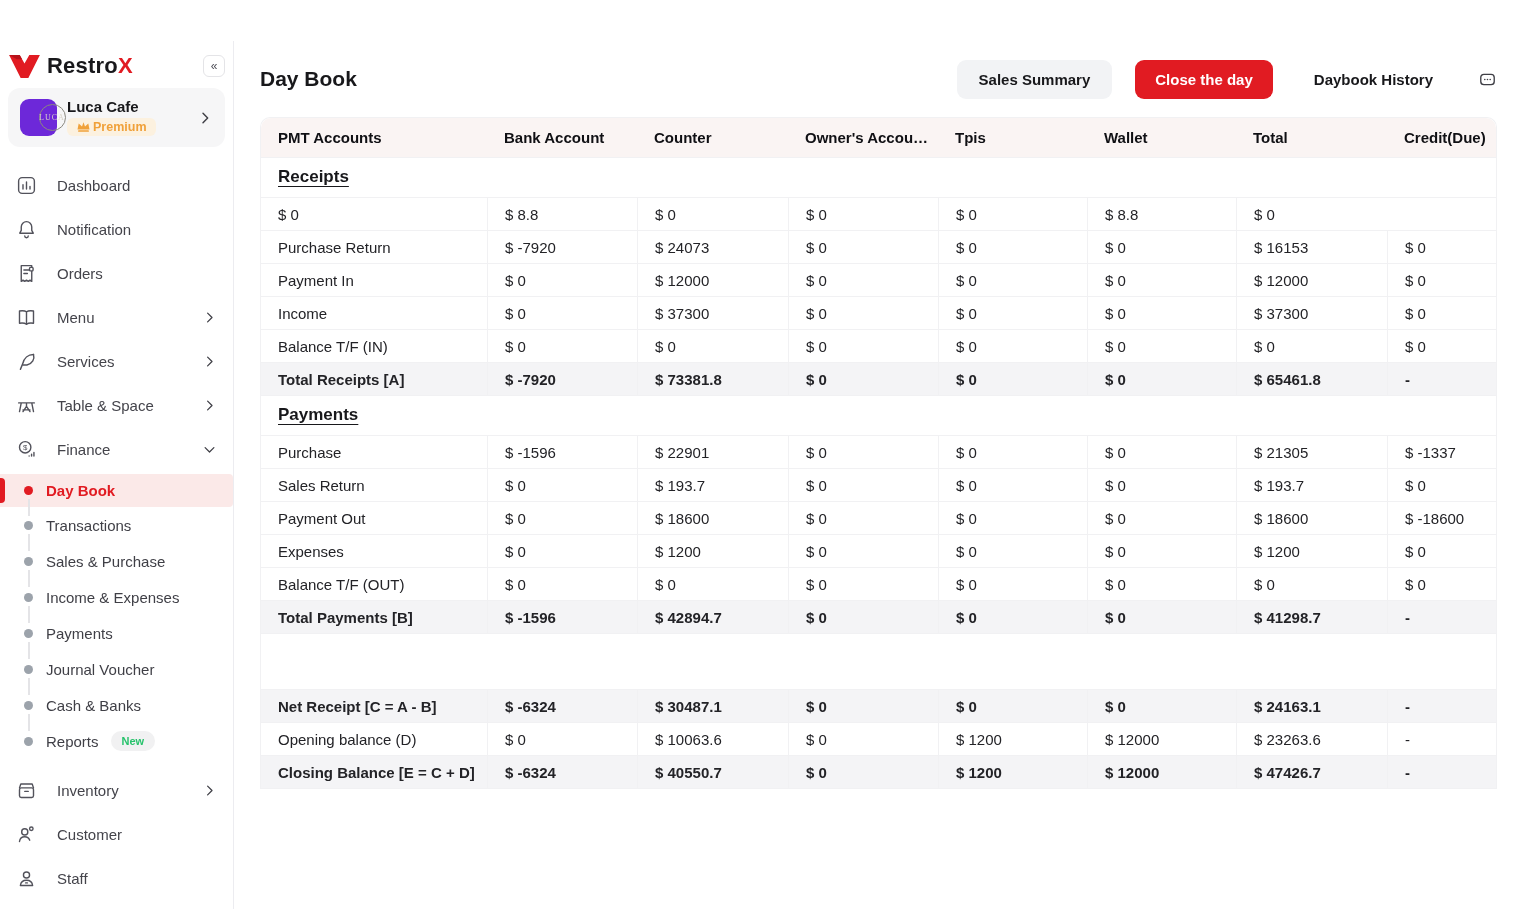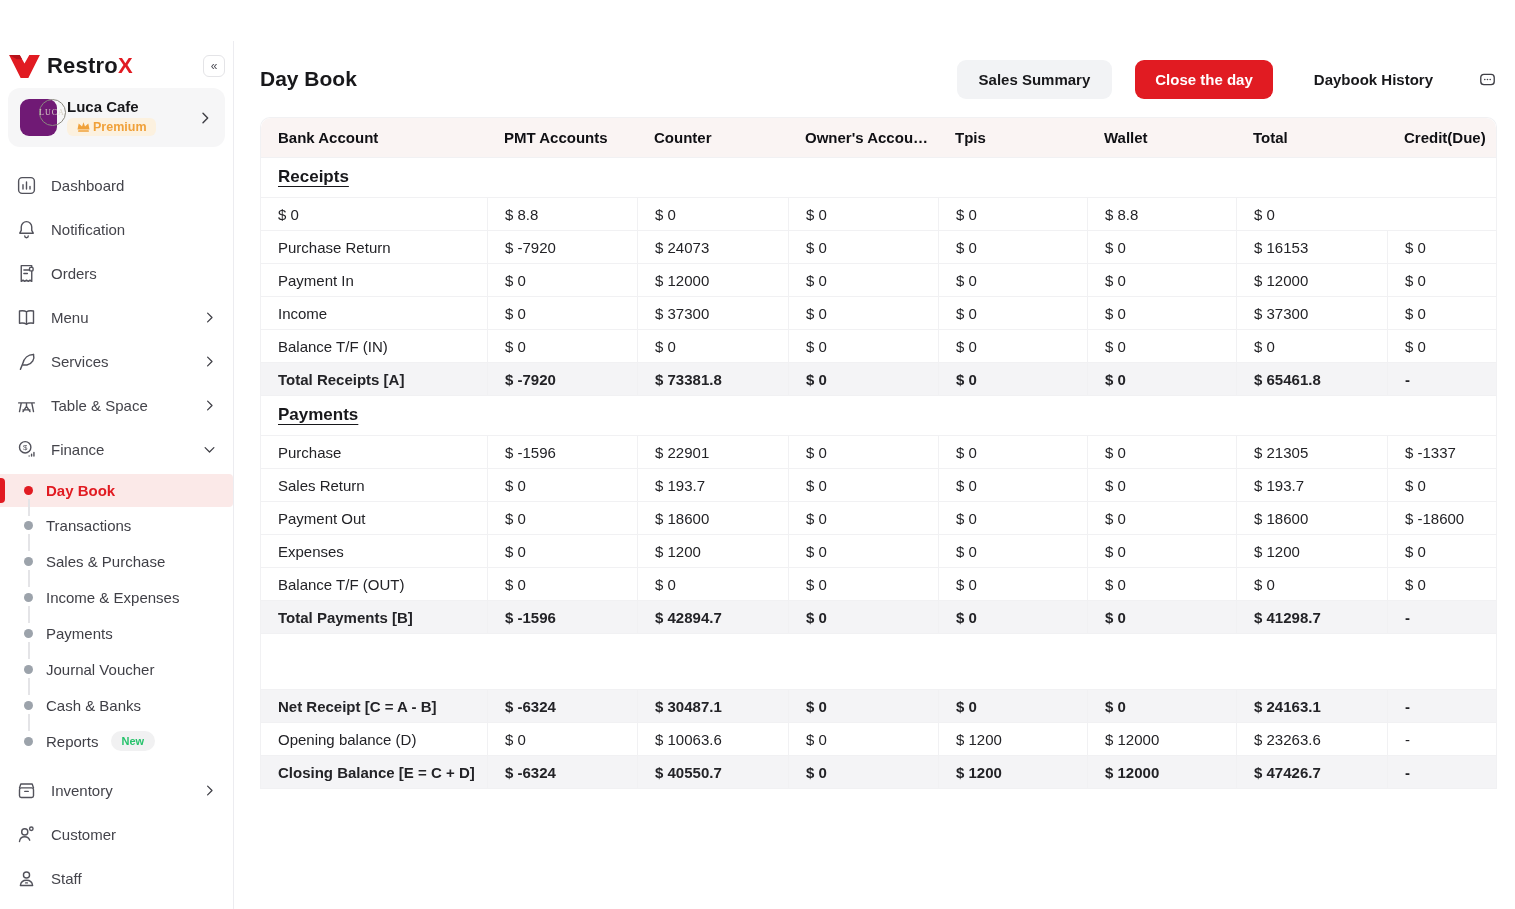--- a/index.html
+++ b/index.html
@@ -9,30 +9,30 @@
 
   
   .sidebar { width: 234px; min-width: 234px; height: 909px; border-right: 1px solid #ececf0; background: #fff; position: relative; }
   .sidebar-top { display: flex; align-items: center; justify-content: space-between; padding: 12px 8px 0 8px; }
   .logo { display: flex; align-items: center; gap: 6px; cursor: pointer; }
   .logo-text { font-size: 22px; font-weight: 700; letter-spacing: 0.2px; }
   .logo-text .red { color: #e11b22; }
   .collapse-btn { width: 22px; height: 22px; border: 1px solid #e4e4e7; background: #fff; border-radius: 6px; color: #52525b; font-size: 12px; line-height: 1; cursor: pointer; display: flex; align-items: center; justify-content: center; }
 
   .workspace-card { margin: 9px 8px 8px 8px; background: #f6f6f7; border-radius: 12px; padding: 10px 12px; display: flex; align-items: center; gap: 10px; cursor: pointer; }
-  .avatar { width: 37px; height: 37px; border-radius: 9px; background: #701a75; color: #d9d4c8; display: flex; justify-content: center; flex-shrink: 0; padding-left: 27px; }
+  .avatar { width: 37px; height: 37px; border-radius: 9px; background: #6d28d9; color: #d9d4c8; display: flex; align-items: center; justify-content: center; flex-shrink: 0; padding-left: 27px; }
   .avatar span { font-family: "Liberation Serif", serif; font-size: 8px; letter-spacing: 1px; border: 1px solid #8a887f; border-radius: 50%; width: 27px; height: 27px; display: flex; align-items: center; justify-content: center; }
   .ws-info { flex: 1; }
   .ws-name { font-size: 15px; font-weight: 700; color: #18181b; }
   .premium-badge { display: inline-flex; align-items: center; gap: 2px; background: #fcf1df; border-radius: 6px; padding: 2px 9px; margin-top: 3px; }
   .premium-badge span { color: #f0a13a; font-weight: 700; font-size: 12.5px; }
   .ws-chev { color: #3f3f46; }
 
   nav { padding-top: 8px; }
-  .nav-item { height: 44px; display: flex; align-items: center; gap: 14px; padding: 0 16px; cursor: pointer; color: #44444b; }
+  .nav-item { height: 44px; display: flex; align-items: center; gap: 20px; padding: 0 16px; cursor: pointer; color: #44444b; }
   .nav-item .label { font-size: 15px; font-weight: 500; flex: 1; }
   .nav-item svg.ico { flex-shrink: 0; }
   .chev-ico { display: flex; }
 
   .submenu { padding: 3px 0 0 0; }
   .sub-item { position: relative; height: 36px; display: flex; align-items: center; padding-left: 24px; cursor: pointer; color: #3f3f46; }
   .sub-item .dot { position: relative; width: 9px; height: 9px; border-radius: 50%; background: #9ca3ab; margin-right: 13px; flex-shrink: 0; }
   .sub-item:not(:last-child) .dot::after { content: ""; position: absolute; left: 3.5px; top: 13px; width: 2px; height: 17px; background: #e4e4e7; }
   .sub-item .label { font-size: 15px; font-weight: 500; }
   .sub-item.active { background: #fbe9e8; height: 33px; margin: 0; border-radius: 0 4px 4px 0; }
@@ -265,22 +265,22 @@
               <circle cx="8.6" cy="12" r="1" fill="#3f3f46" stroke="none"></circle>
               <circle cx="12" cy="12" r="1" fill="#3f3f46" stroke="none"></circle>
               <circle cx="15.4" cy="12" r="1" fill="#3f3f46" stroke="none"></circle>
             </svg>
         </button>
       </div>
     </div>
 
     <div class="daybook-table" id="daybook-table">
         <div class="t-row t-header">
+          <div class="t-cell c0">PMT Accounts</div>
           <div class="t-cell c1">Bank Account</div>
-          <div class="t-cell c0">PMT Accounts</div>
           <div class="t-cell c2">Counter</div>
           <div class="t-cell c3">Owner's Accou…</div>
           <div class="t-cell c4">Tpis</div>
           <div class="t-cell c5">Wallet</div>
           <div class="t-cell c6">Total</div>
           <div class="t-cell c7">Credit(Due)</div>
         </div>
         <div class="t-row t-section">
           <div class="section-label">Receipts</div>
         </div>

